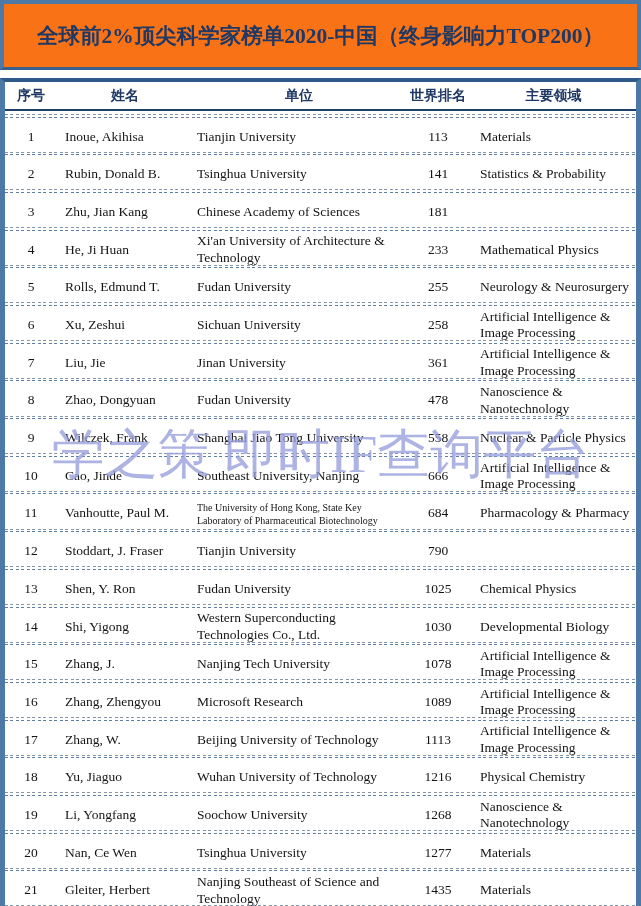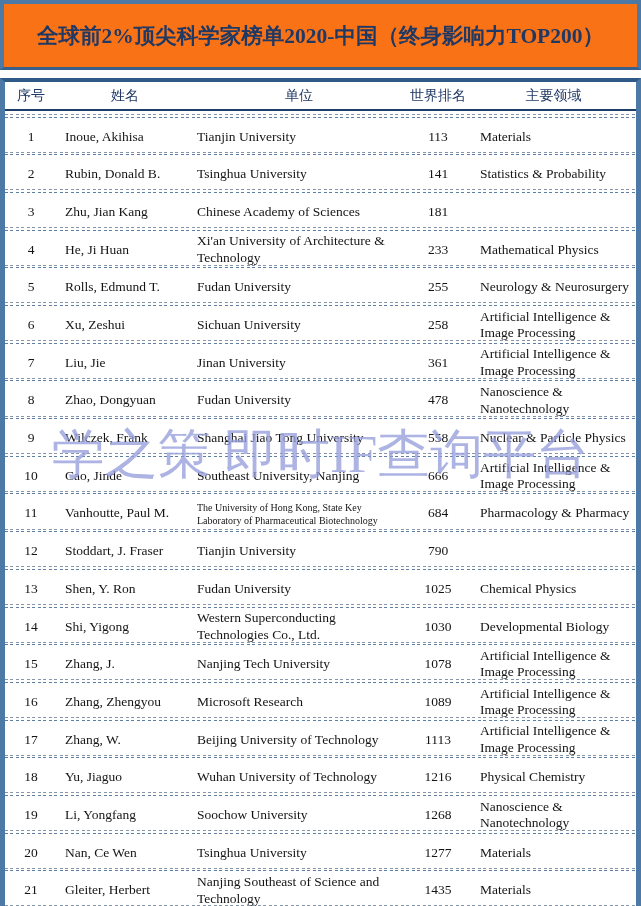--- a/index.html
+++ b/index.html
@@ -41,21 +41,21 @@
     display:grid;
     grid-template-columns:52px 136px 212px 66px 1fr;
     align-items:center;
   }
   .header-row{
     height:27px;
     border-bottom:2px solid #1d3f68;
   }
   .hcell{
     text-align:center;
-    font-weight:normal;
+    font-weight:bold;
     color:#1f3864;
     font-size:14px;
     white-space:nowrap;
   }
   .dash-line{
     height:4px;
     margin-top:3px;
     background-image:
       repeating-linear-gradient(90deg,#5d7da1 0 3px, rgba(0,0,0,0) 3px 5.5px),
       repeating-linear-gradient(90deg,#8795a8 0 3px, rgba(0,0,0,0) 3px 5.5px);

